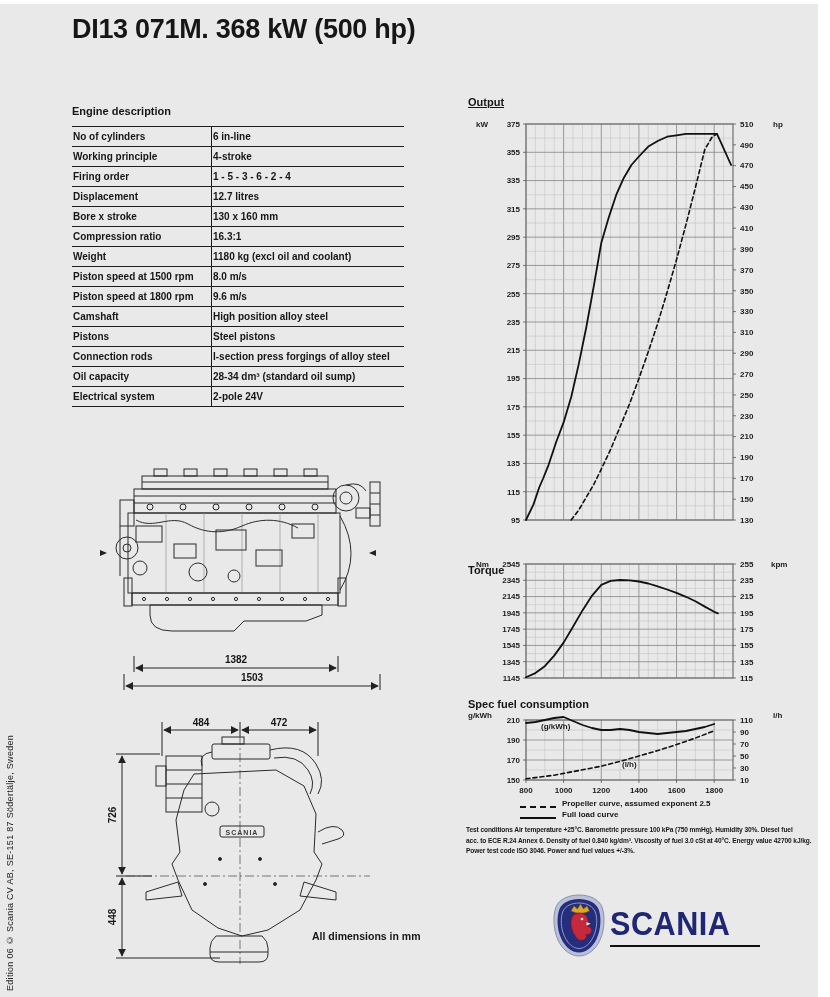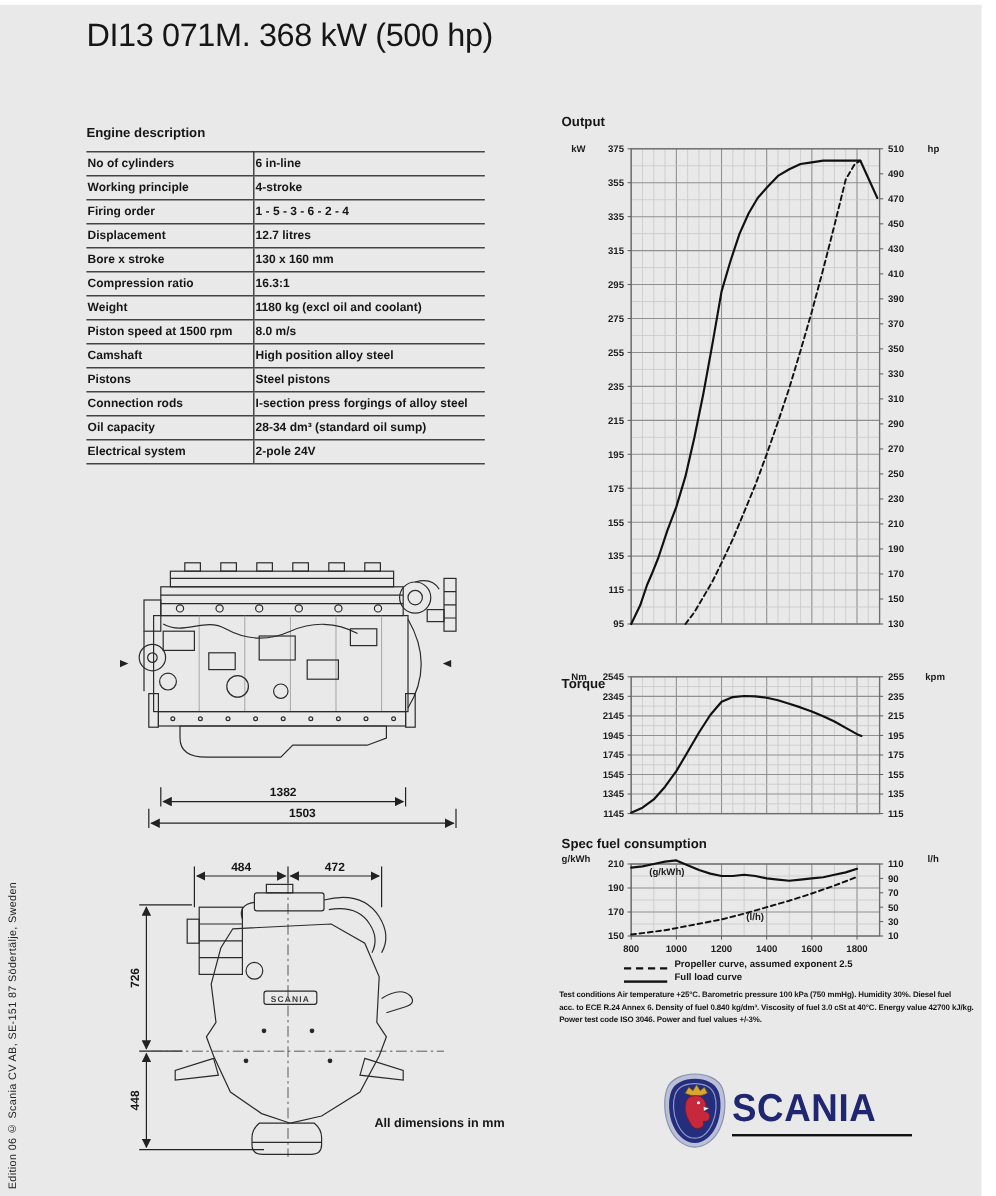--- a/index.html
+++ b/index.html
@@ -1,19 +1,19 @@
 <!DOCTYPE html>
 <html><head>
 <meta charset="utf-8">
 <style>
   html,body{margin:0;padding:0;background:#ffffff;}
   body{width:830px;height:997px;position:relative;font-family:"Liberation Sans",sans-serif;color:#161616;}
   .sheet{position:absolute;left:0;top:4px;width:818px;height:993px;background:#e9e9e9;overflow:hidden;}
   .abs{position:absolute;}
-  .page-title{font-size:27px;font-weight:normal;letter-spacing:-0.3px;}
+  .page-title{font-size:27px;font-weight:bold;letter-spacing:-0.3px;}
   .page-subtitle{font-size:16.5px;font-weight:bold;}
   .sec-heading{font-size:11px;font-weight:bold;}
   .spec-table{border-collapse:collapse;width:332px;font-size:10px;font-weight:bold;border-bottom:1.3px solid #1c1c1c;}
   .spec-table td{border-top:1.3px solid #1c1c1c;padding:3px 4px 3px 1px;vertical-align:top;line-height:13px;}
   .spec-table td.lbl{width:134px;border-right:1.3px solid #1c1c1c;}
   .chart-title{font-size:11px;font-weight:bold;}
   svg text.tick{font-family:"Liberation Sans",sans-serif;font-size:8px;font-weight:bold;fill:#1c1c1c;}
   svg text.unit{font-family:"Liberation Sans",sans-serif;font-size:8px;font-weight:bold;fill:#1c1c1c;}
   svg text.anno{font-family:"Liberation Sans",sans-serif;font-size:8px;font-weight:bold;fill:#1c1c1c;}
   svg text.dim{font-family:"Liberation Sans",sans-serif;font-size:10px;font-weight:bold;fill:#161616;}
@@ -67,20 +67,24 @@
           <td class="lbl">Compression ratio</td>
           <td>16.3:1</td>
         </tr>
       <tr>
           <td class="lbl">Weight</td>
           <td>1180 kg (excl oil and coolant)</td>
         </tr>
       <tr>
           <td class="lbl">Piston speed at 1500 rpm</td>
           <td>8.0 m/s</td>
+        </tr>
+      <tr>
+          <td class="lbl">Piston speed at 1800 rpm</td>
+          <td>9.6 m/s</td>
         </tr>
       <tr>
           <td class="lbl">Camshaft</td>
           <td>High position alloy steel</td>
         </tr>
       <tr>
           <td class="lbl">Pistons</td>
           <td>Steel pistons</td>
         </tr>
       <tr>
@@ -203,21 +207,21 @@
     </g>
     <text x="172" y="121" class="plate" text-anchor="middle">SCANIA</text>
     <text x="131" y="12" class="dim" text-anchor="middle">484</text>
     <text x="209" y="12" class="dim" text-anchor="middle">472</text>
     <text x="46" y="101" class="dim" text-anchor="middle" transform="rotate(-90 46 101)">726</text>
     <text x="46" y="203" class="dim" text-anchor="middle" transform="rotate(-90 46 203)">448</text>
   </svg>
 
   <div class="abs dims-note" style="left:312px;top:926px;">All dimensions in mm</div>
 
-  <div class="abs chart-title" style="left:468px;top:92px;">Output</div>
+  <div class="abs chart-title" style="left:468px;top:92px;text-decoration:underline;">Output</div>
   <svg class="abs" style="left:468px;top:106px;" width="340" height="420" viewBox="0 0 340 420">
       <line x1="58" y1="14" x2="58" y2="410" stroke="#8f8f8f" stroke-width="0.9"></line>
       <line x1="67.4090909090909" y1="14" x2="67.4090909090909" y2="410" stroke="#c4c4c4" stroke-width="0.6"></line>
       <line x1="76.81818181818181" y1="14" x2="76.81818181818181" y2="410" stroke="#c4c4c4" stroke-width="0.6"></line>
       <line x1="86.22727272727272" y1="14" x2="86.22727272727272" y2="410" stroke="#c4c4c4" stroke-width="0.6"></line>
       <line x1="95.63636363636364" y1="14" x2="95.63636363636364" y2="410" stroke="#8f8f8f" stroke-width="0.9"></line>
       <line x1="105.04545454545455" y1="14" x2="105.04545454545455" y2="410" stroke="#c4c4c4" stroke-width="0.6"></line>
       <line x1="114.45454545454545" y1="14" x2="114.45454545454545" y2="410" stroke="#c4c4c4" stroke-width="0.6"></line>
       <line x1="123.86363636363636" y1="14" x2="123.86363636363636" y2="410" stroke="#c4c4c4" stroke-width="0.6"></line>
       <line x1="133.27272727272728" y1="14" x2="133.27272727272728" y2="410" stroke="#8f8f8f" stroke-width="0.9"></line>

